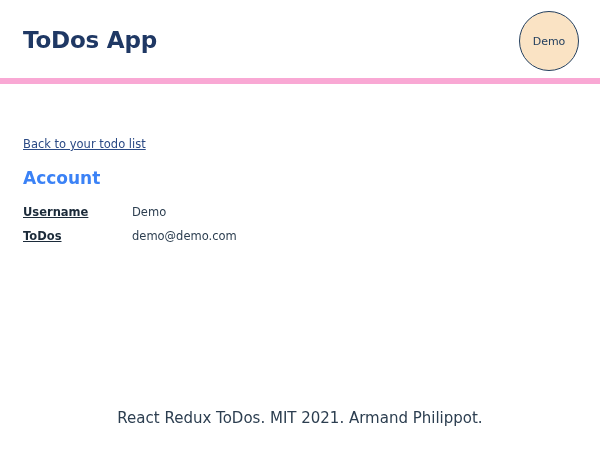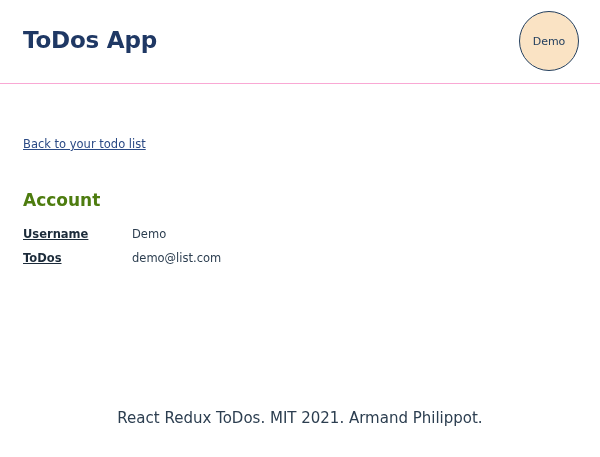--- a/index.html
+++ b/index.html
@@ -13,21 +13,21 @@
     font-family: "DejaVu Sans", sans-serif;
     color: #2c3e50;
     overflow: hidden;
     position: relative;
   }
 
   
   .header {
     position: relative;
     height: 84px;
-    border-bottom: 1px solid #f9a8d4;
+    border-bottom: 6px solid #f9a8d4;
     box-sizing: border-box;
   }
   .app-title {
     position: absolute;
     left: 23px;
     top: 27px;
     font-size: 23px;
     font-weight: bold;
     color: #1f3864;
     letter-spacing: -0.2px;
@@ -60,24 +60,24 @@
   }
   .back-link {
     display: inline-block;
     margin-top: 53px;
     font-size: 11.5px;
     color: #2b4a85;
     text-decoration: underline;
     cursor: pointer;
   }
   .page-heading {
-    margin: 38px 0 0 0;
+    margin: 16px 0 0 0;
     font-size: 17px;
     font-weight: bold;
-    color: #4d7c0f;
+    color: #3b82f6;
   }
 
   .account-table {
     margin-top: 17px;
     border-collapse: collapse;
   }
   .account-table tr {
     height: 24px;
   }
   .account-table th {
@@ -124,19 +124,19 @@
   <h2 class="page-heading">Account</h2>
 
   <table class="account-table">
     <tbody>
       <tr>
         <th>Username</th>
         <td>Demo</td>
       </tr>
       <tr>
         <th>ToDos</th>
-        <td>demo@list.com</td>
+        <td>demo@demo.com</td>
       </tr>
     </tbody>
   </table>
 </div>
 
 <div class="footer">React Redux ToDos. MIT 2021. Armand Philippot.</div>
 
 </body></html>

